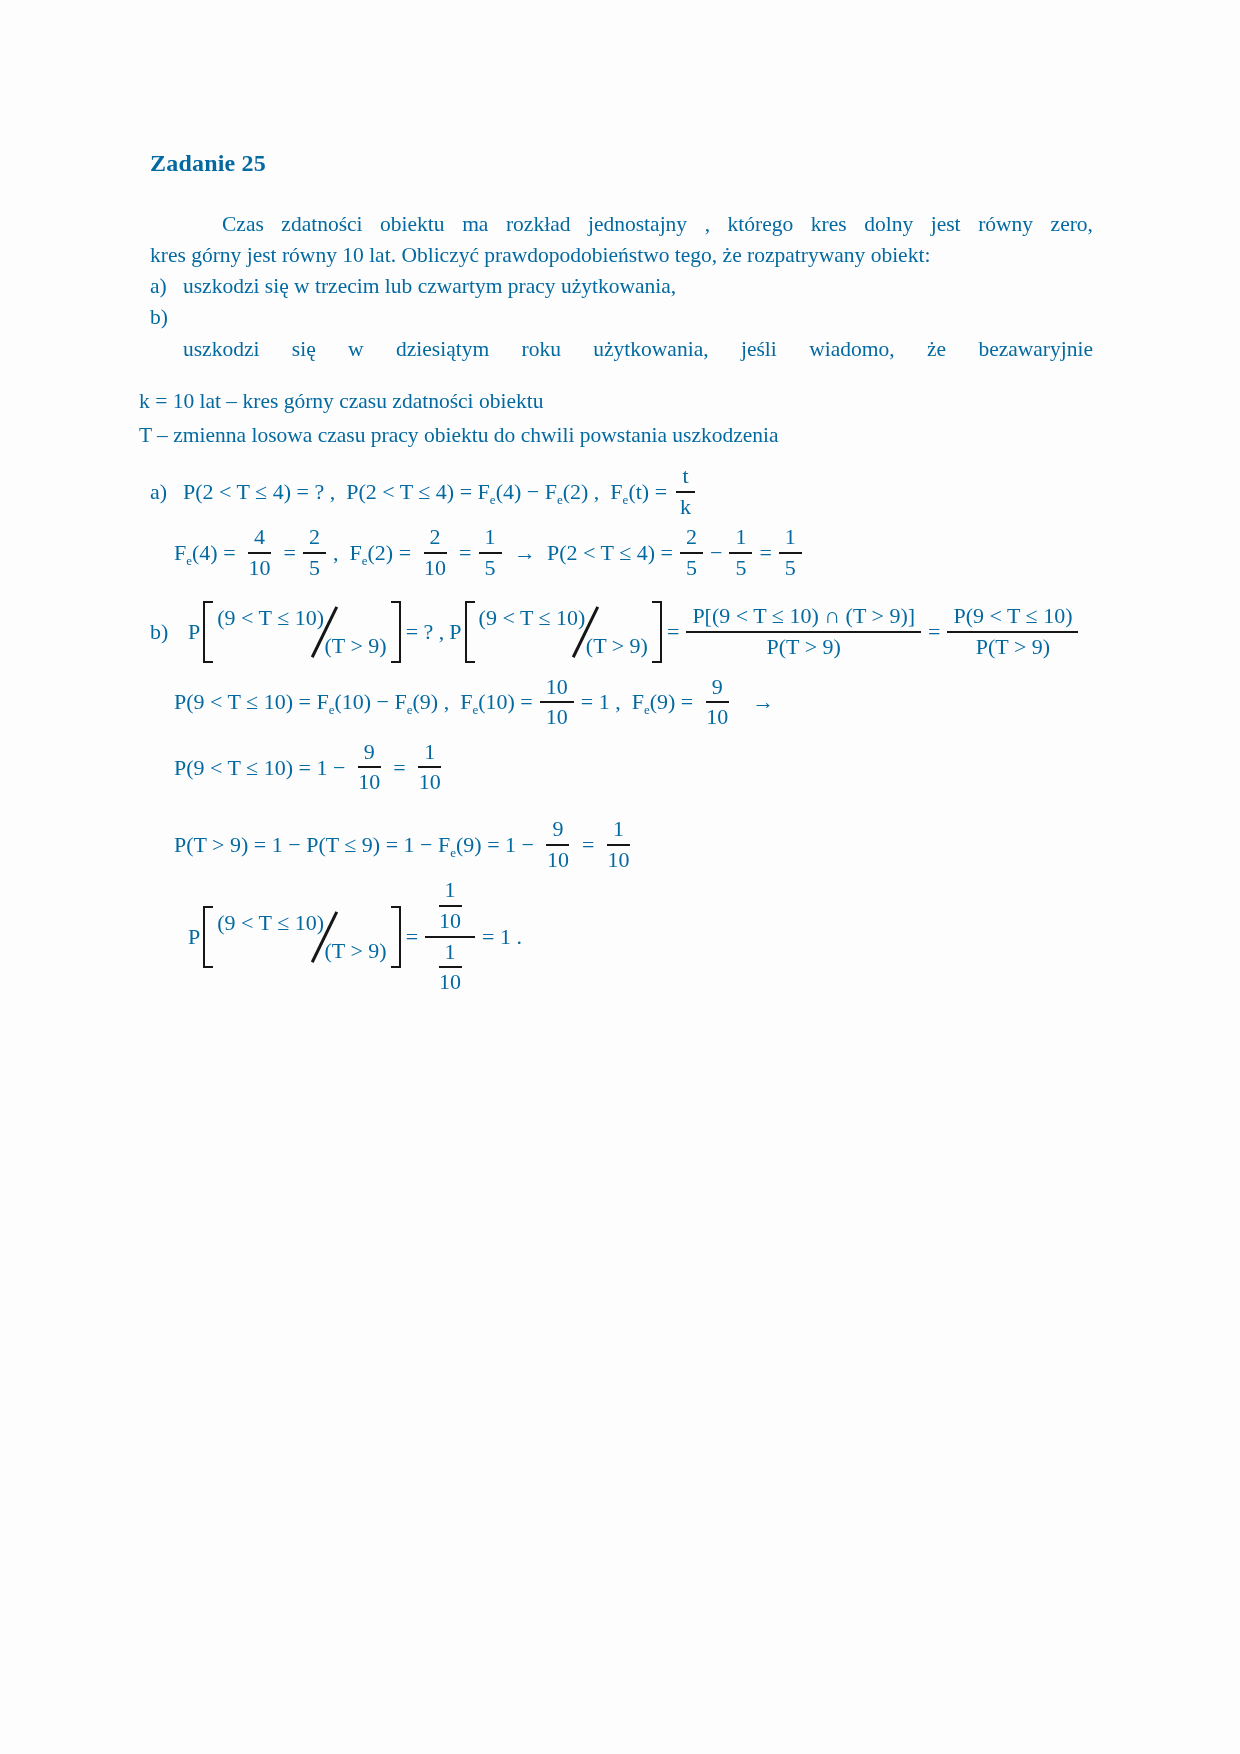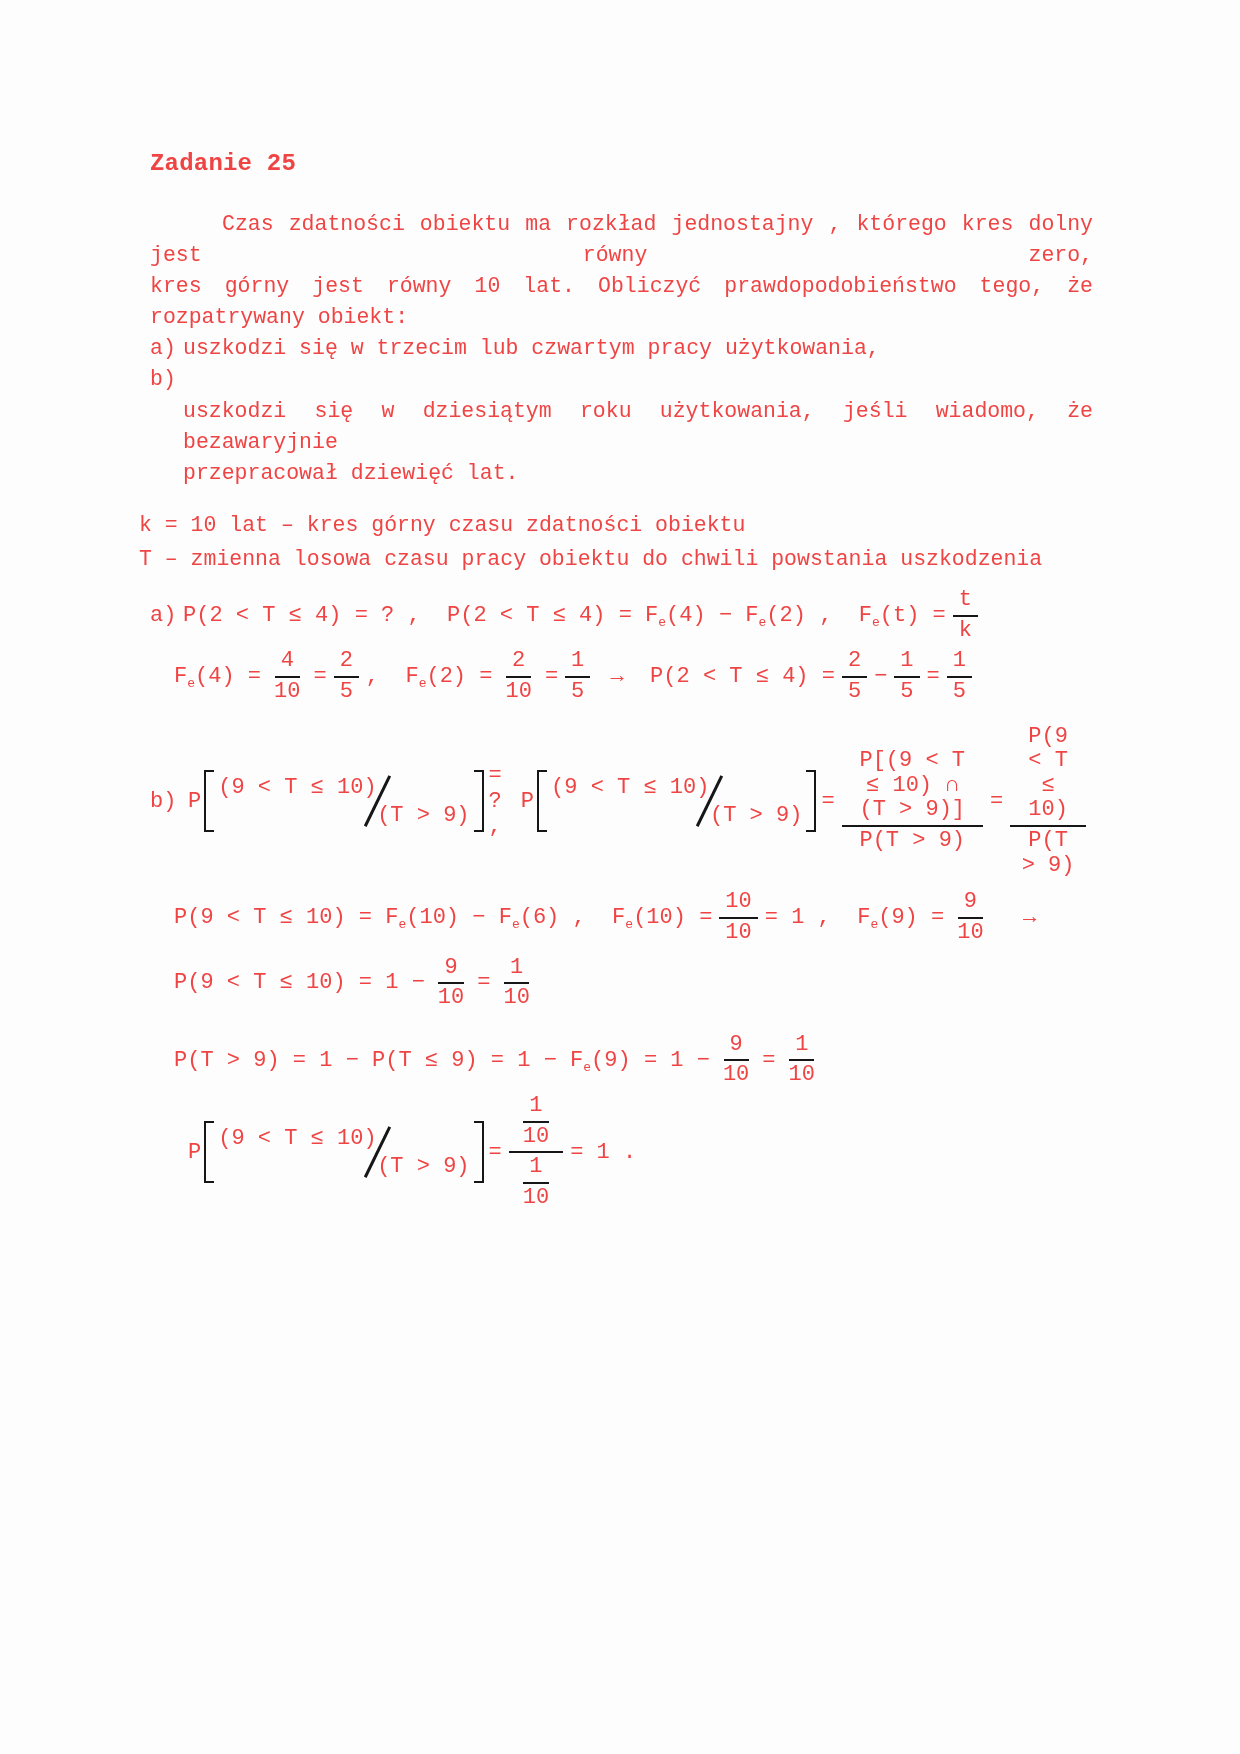--- a/index.html
+++ b/index.html
@@ -1,19 +1,19 @@
 <!DOCTYPE html>
 <html lang="pl"><head>
 <meta charset="utf-8">
 <style>
   html,body{margin:0;padding:0;background:#ffffff;}
   .page{
     width:1240px;height:1754px;box-sizing:border-box;position:relative;
-    background:#fdfdfd;color:#ef4444;overflow:hidden;
-    font-family:Liberation Mono, monospace;
+    background:#fdfdfd;color:#0369a1;overflow:hidden;
+    font-family:Liberation Serif, serif;
   }
   .content{padding:150px 147px 0 150px;}
   .title{font-size:24px;font-weight:bold;margin:0 0 17px 0;letter-spacing:.2px;}
   .pline{font-size:21.5px;line-height:31px;margin:0;text-align:justify;}
   .pline.indent{text-indent:72px;}
   .stretch{text-align-last:justify;margin-top:32px;}
   .list-row{display:flex;font-size:21.5px;line-height:31px;}
   .list-label{width:33px;flex:none;}
   .list-text{flex:1;min-width:0;}
   .bline{display:block;text-align:justify;}
@@ -63,21 +63,20 @@
       <span class="list-label">a)</span>
       <span class="list-text">
         <span class="bline">uszkodzi się w trzecim lub czwartym pracy użytkowania,</span>
       </span>
     </div>
 
     <div class="list-row">
       <span class="list-label">b)</span>
       <span class="list-text">
         <span class="bline stretch">uszkodzi się w dziesiątym roku użytkowania, jeśli wiadomo, że bezawaryjnie</span>
-        <span class="bline">przepracował dziewięć lat.</span>
       </span>
     </div>
 
     <div class="defs">
       <div class="defline">k = 10 lat – kres górny czasu zdatności obiektu</div>
       <div class="defline">T – zmienna losowa czasu pracy obiektu do chwili powstania uszkodzenia</div>
     </div>
 
     <div class="formulas">
         <div class="formula-row">
@@ -193,21 +192,21 @@
           <span class="frac">
             <span class="num">
               <span>P(9 &lt; T ≤ 10)</span>
             </span>
             <span class="den">
               <span>P(T &gt; 9)</span>
             </span>
           </span>
         </div>
         <div class="formula-row indent">
-          <span class="mtext"><span>P(9 &lt; T ≤ 10) = F</span><sub>e</sub><span>(10) − F</span><sub>e</sub><span>(6) ,  F</span><sub>e</sub><span>(10) =</span></span>
+          <span class="mtext"><span>P(9 &lt; T ≤ 10) = F</span><sub>e</sub><span>(10) − F</span><sub>e</sub><span>(9) ,  F</span><sub>e</sub><span>(10) =</span></span>
           <span class="frac">
             <span class="num">
               <span>10</span>
             </span>
             <span class="den">
               <span>10</span>
             </span>
           </span>
           <span class="mtext"><span>= 1 ,  F</span><sub>e</sub><span>(9) =</span></span>
           <span class="frac">

